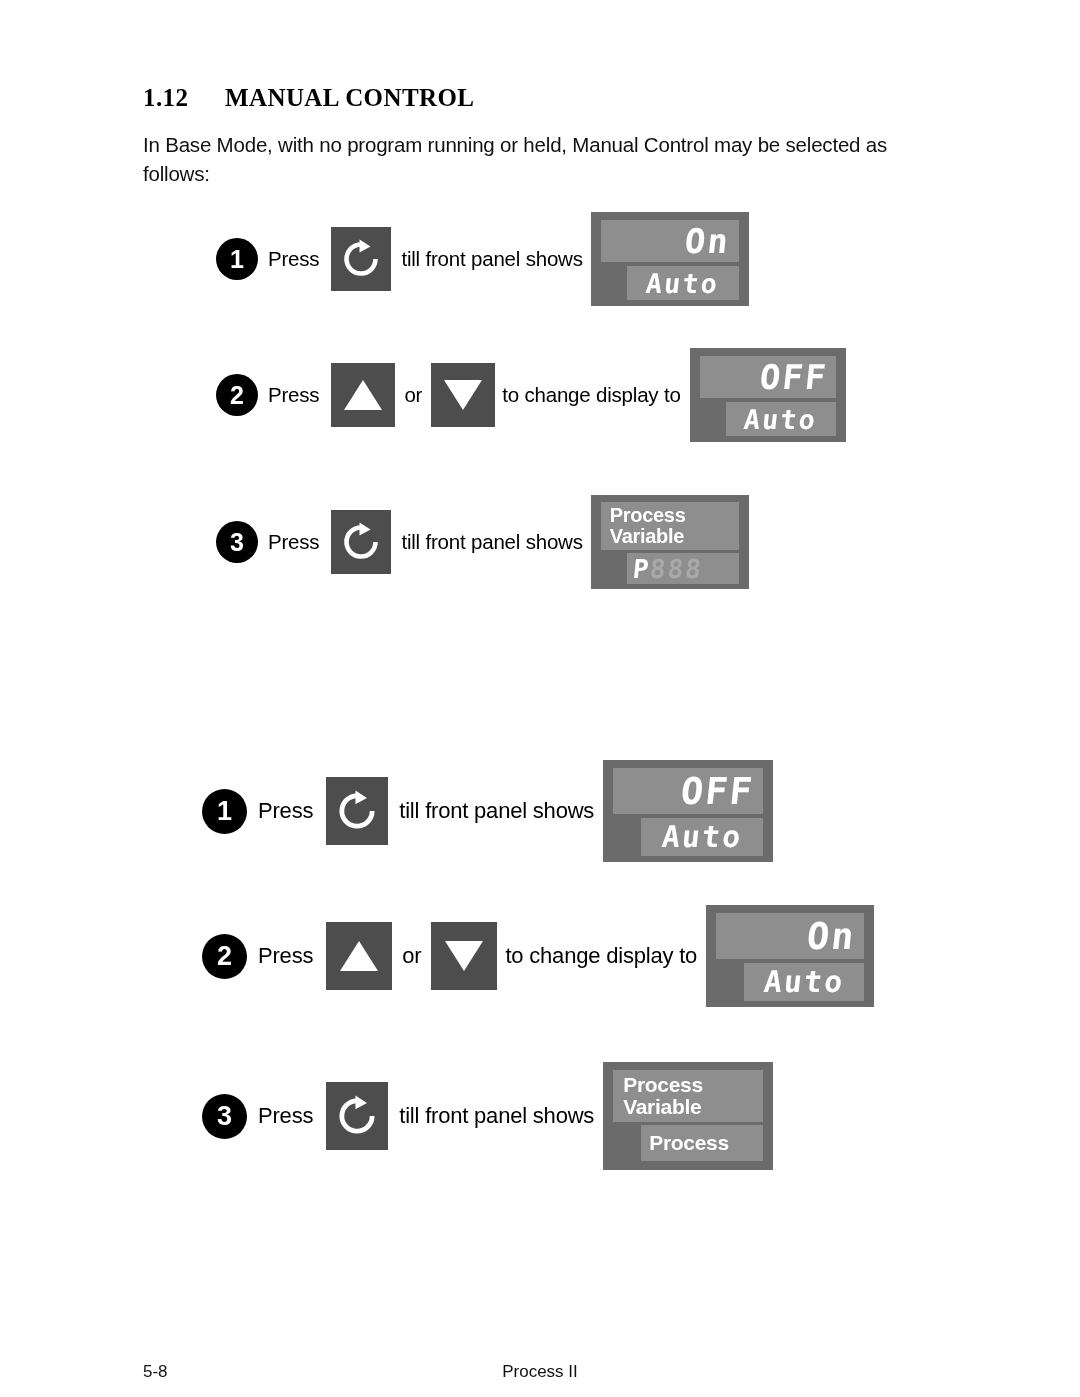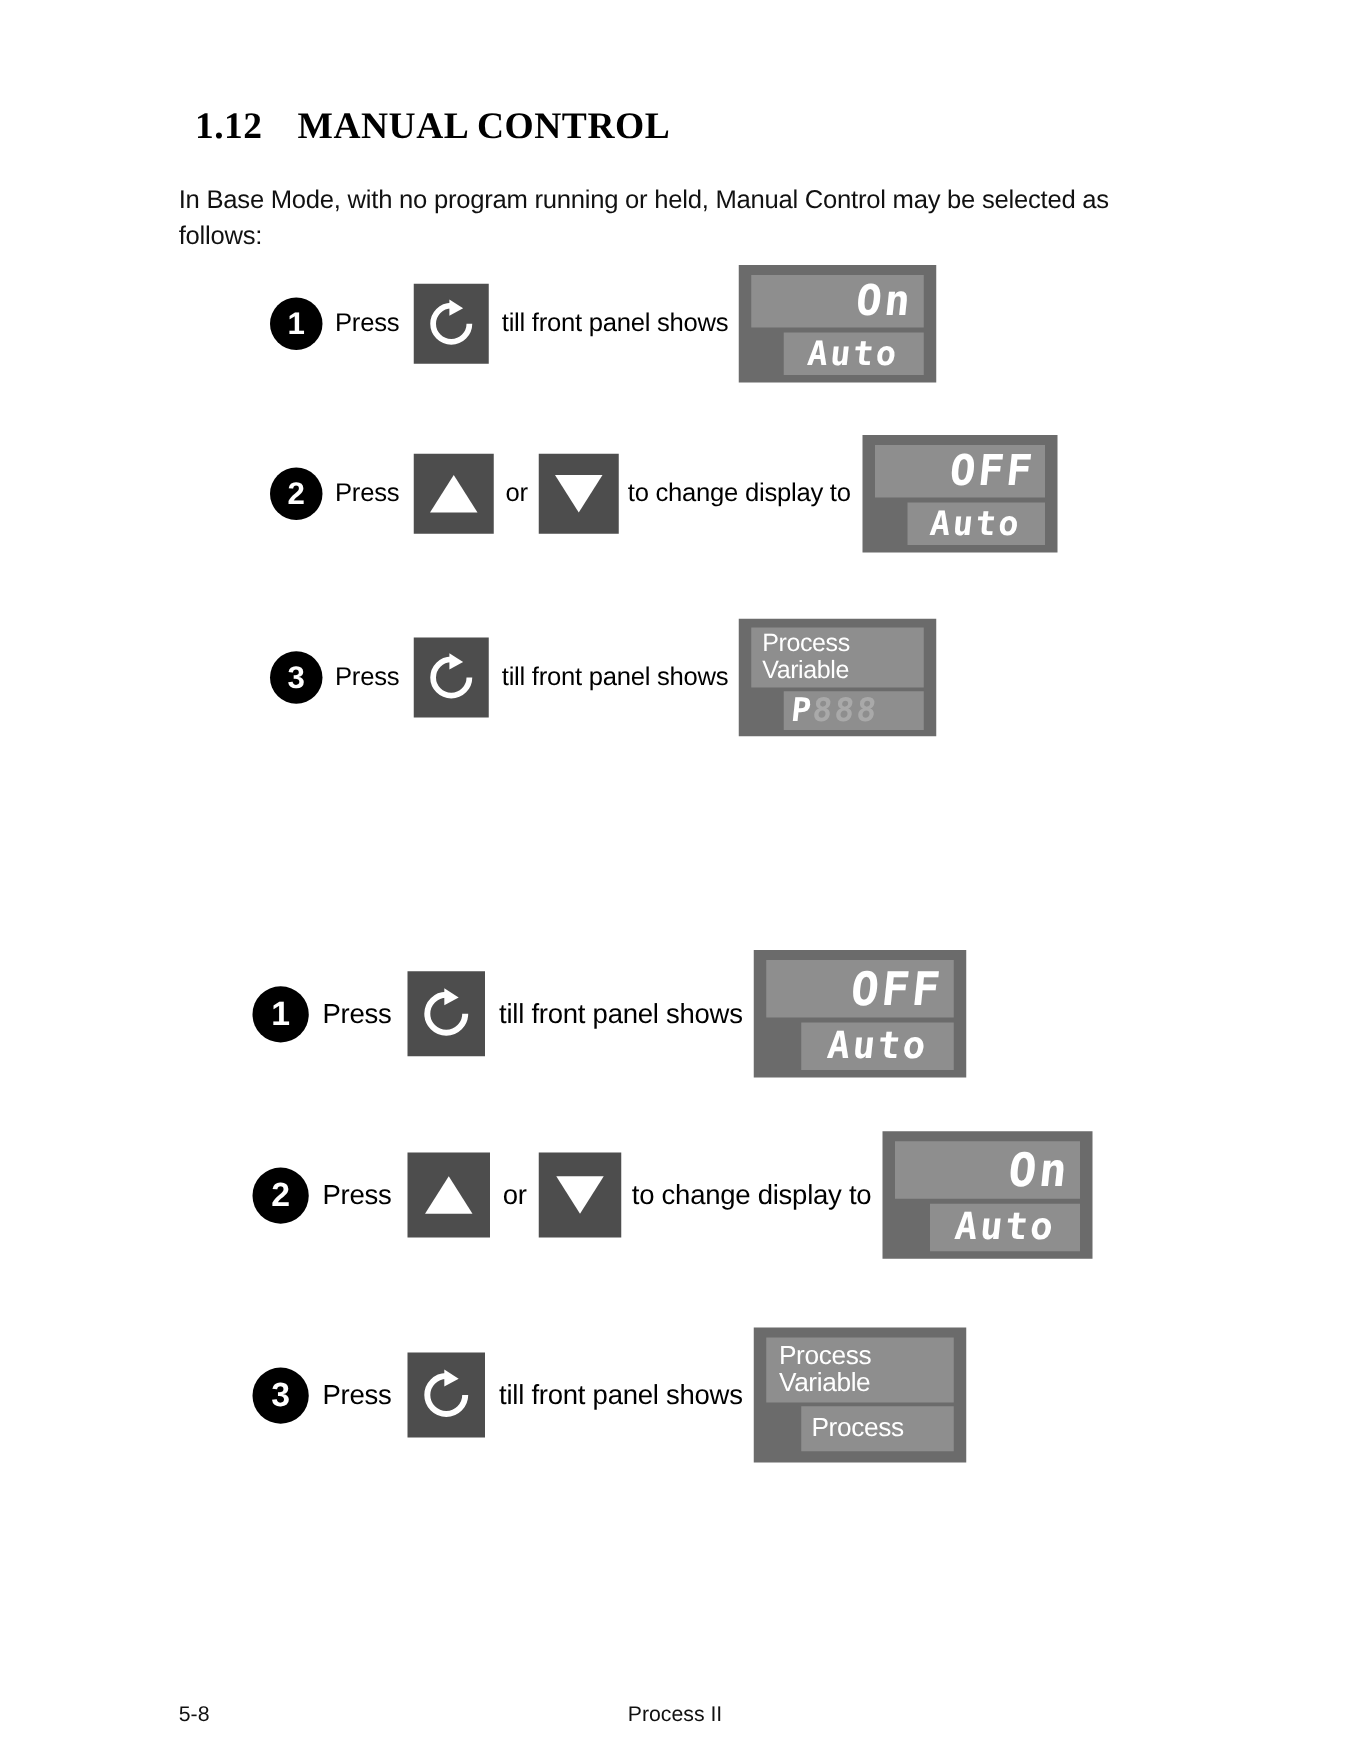--- a/index.html
+++ b/index.html
@@ -17,40 +17,40 @@
   }
 
   .page {
     position: absolute;
     inset: 0;
   }
 
   
   .heading {
     position: absolute;
-    left: 156px;
+    left: 143px;
     top: 84px;
     font-family: "Liberation Serif", serif;
     font-weight: bold;
-    font-size: 30px;
+    font-size: 25px;
     letter-spacing: 0.4px;
     white-space: nowrap;
   }
   .heading .num { display: inline-block; width: 82px; }
 
   
   .para {
     position: absolute;
     left: 143px;
     font-size: 20.5px;
     line-height: 29px;
     letter-spacing: -0.2px;
     color: #111;
   }
-  #para-intro { top: 145px; width: 810px; }
+  #para-intro { top: 130px; width: 810px; }
   #para-lower { top: 602px; width: 790px; }
   #para-return { top: 700px; width: 600px; }
 
   
   .step {
     position: absolute;
     display: flex;
     align-items: center;
   }
   .badge {
@@ -106,21 +106,21 @@
     font-weight: bold;
     transform: skewX(-6deg);
     letter-spacing: 2px;
     white-space: nowrap;
     line-height: 1;
   }
   .seg-dim { color: #a9a9a9; }
   .lbl {
     font-family: "Liberation Sans", sans-serif;
     color: #ffffff;
-    font-weight: normal;
+    font-weight: bold;
     line-height: 1.04;
     white-space: pre-line;
     letter-spacing: -0.3px;
   }
 
   
   .footer {
     position: absolute;
     top: 1362px;
     font-size: 17px;

